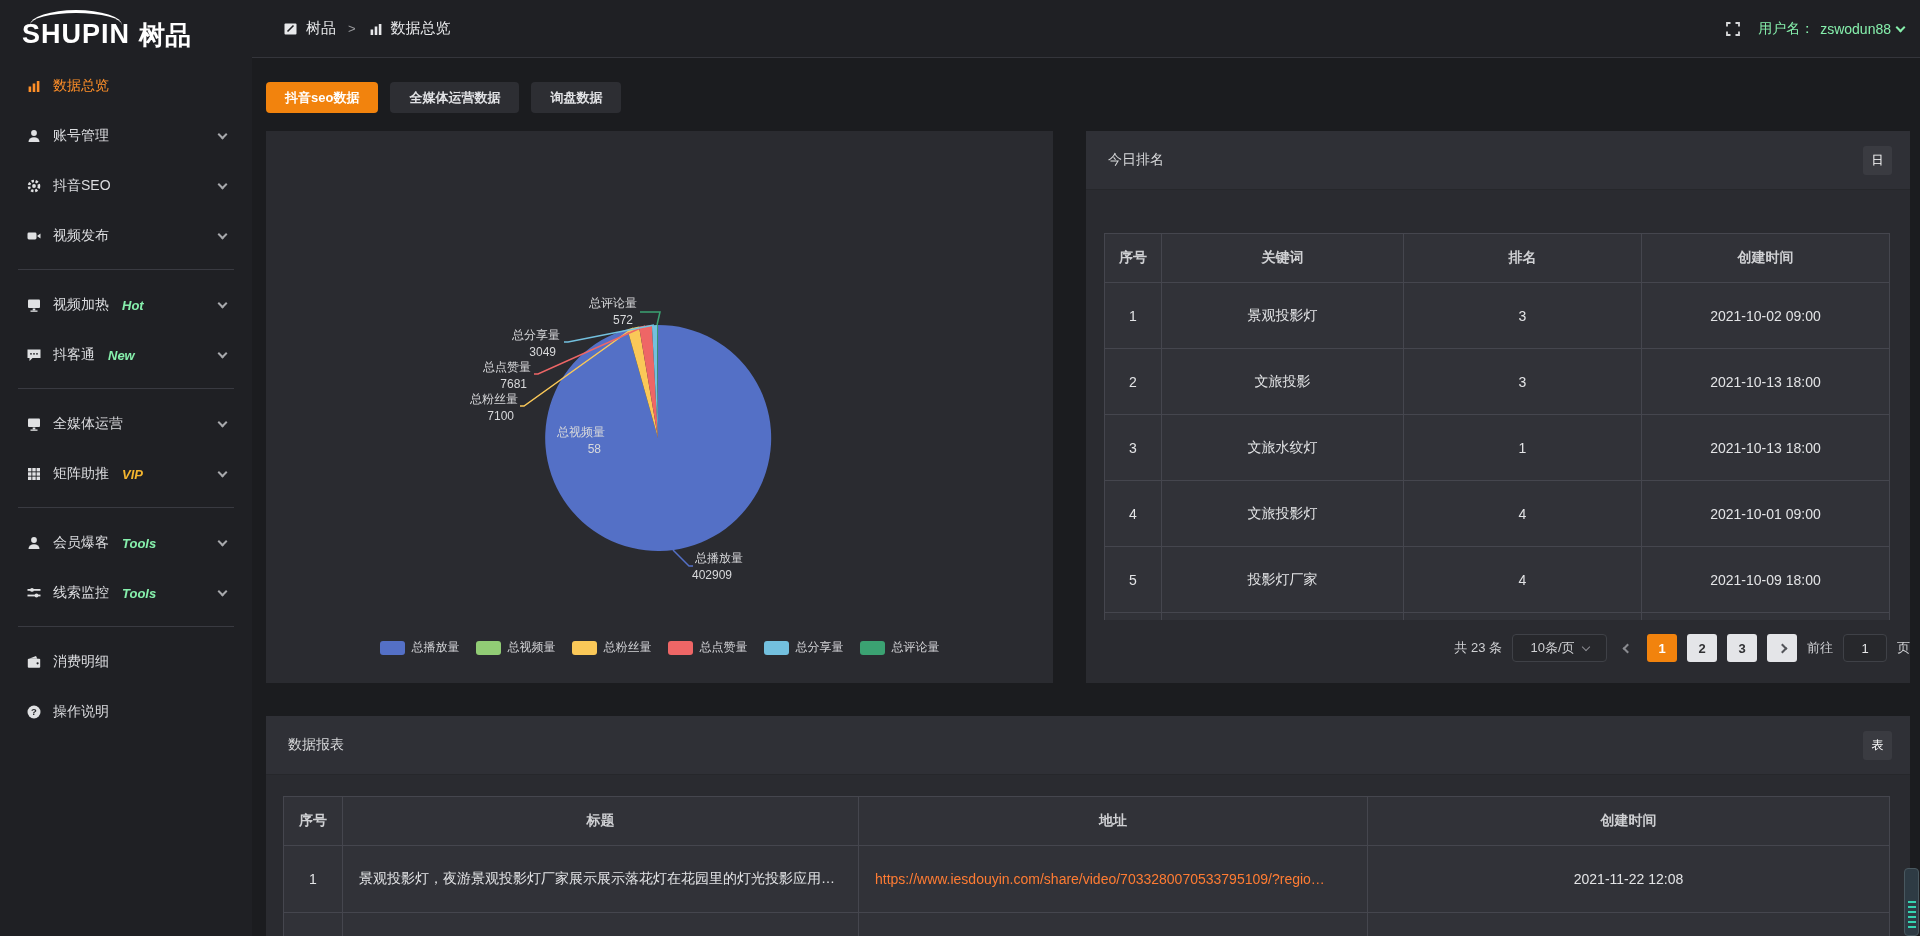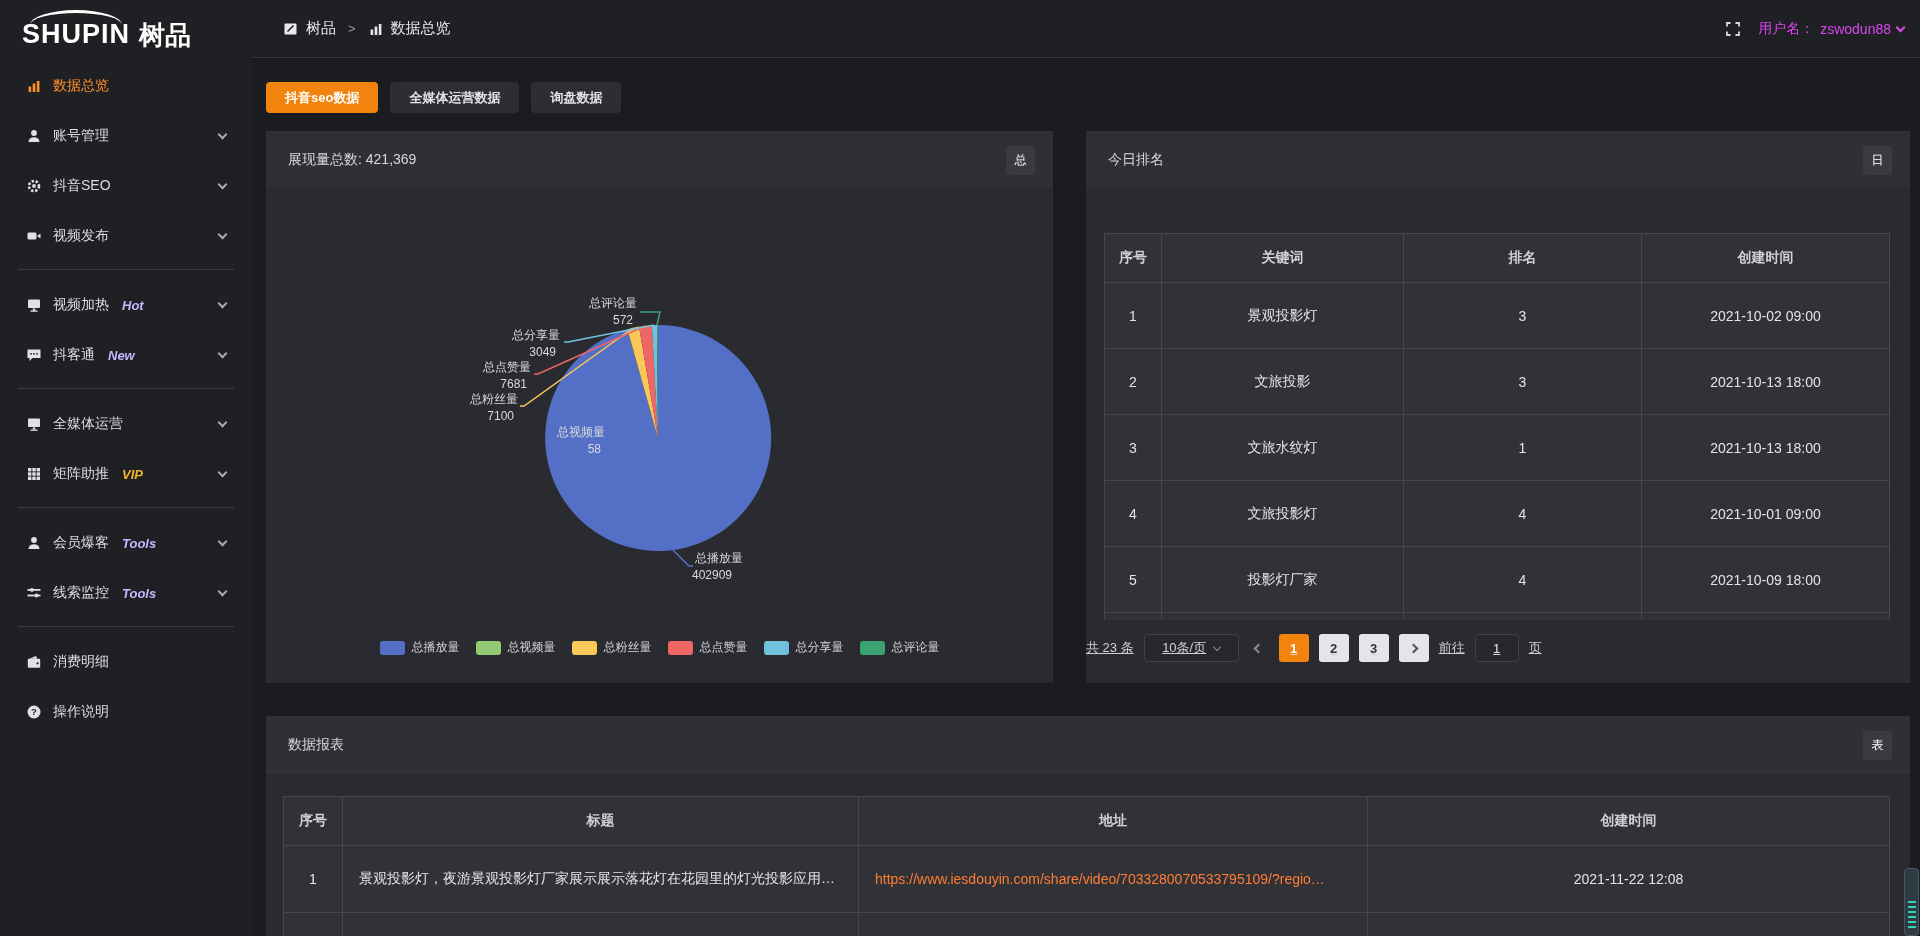--- a/index.html
+++ b/index.html
@@ -13,37 +13,37 @@
   .topbar-divider{position:absolute;left:252px;top:57px;right:0;height:1px;background:#34353b;z-index:6;}
   .logo-wrap{width:252px;padding-left:22px;display:flex;align-items:flex-end;}
   .logo-en{position:relative;color:#fff;font-weight:800;font-size:27px;letter-spacing:1px;padding-top:11px;line-height:1;}
   .logo-en::before{content:'';position:absolute;top:0;left:8px;right:8px;height:12px;
     border-top:3px solid #fff;border-radius:50% 50% 0 0 / 100% 100% 0 0;}
   .logo-cn{color:#fff;font-weight:800;font-size:26px;margin-left:9px;line-height:1;}
   .breadcrumb{display:flex;align-items:center;margin-left:31px;color:#e8e9eb;font-size:15px;}
   .breadcrumb .bc-item{display:flex;align-items:center;gap:7px;cursor:pointer;}
   .bc-sep{color:#9a9b9e;margin:0 12px;font-size:13px;}
   .icon16{width:16px;height:16px;display:inline-block;flex:0 0 auto;}
-  .topbar-right{margin-left:auto;display:flex;align-items:center;gap:17px;padding-right:16px;color:#d946ef;font-size:14px;}
+  .topbar-right{margin-left:auto;display:flex;align-items:center;gap:17px;padding-right:16px;color:#86efac;font-size:14px;}
   .user-chip{display:flex;align-items:center;gap:6px;cursor:pointer;}
   .chev{display:inline-block;width:7px;height:7px;border-left:2px solid currentColor;border-bottom:2px solid currentColor;}
   .chev.down{transform:rotate(-45deg);margin-top:-3px;}
   .chev.left{transform:rotate(45deg);}
   .chev.right{transform:rotate(225deg);}
 
   
   .sidebar{position:absolute;left:0;top:57px;width:252px;height:879px;background:#1f2024;z-index:5;}
   .menu{list-style:none;margin:0;padding:4px 0 0 0;}
   .menu li{height:50px;display:flex;align-items:center;padding:0 26px;color:#dcdde0;font-size:14px;cursor:pointer;}
   .menu li .icon16{margin-right:11px;color:#e0e1e3;}
   .menu li.active{color:#ff8f28;}
   .menu li.active .icon16{color:#ff8f28;}
   .menu .chev{margin-left:auto;color:#a7a8ac;}
   .badge{font-size:13px;font-weight:700;font-style:italic;margin-left:13px;}
-  .badge.red{color:#c4b5fd;} .badge.gold{color:#f3b52f;}
+  .badge.red{color:#86efac;} .badge.gold{color:#f3b52f;}
   .menu-sep{height:1px;background:#393a41;margin:8px 18px 10px 18px;}
 
   
   .content{position:absolute;left:252px;top:58px;right:0;bottom:0;background:#1b1c1f;}
   .tabs{position:absolute;left:14px;top:24px;display:flex;gap:12px;}
   .tab{height:31px;padding:0 19px;border-radius:4px;background:#2d2e33;color:#e2e3e6;
     font-size:13px;font-weight:700;display:flex;align-items:center;cursor:pointer;}
   .tab.active{background:#f2830d;color:#fff;}
 
   .panel{position:absolute;background:#2a2b30;}
@@ -64,21 +64,21 @@
   .lg-item i{display:inline-block;width:25px;height:14px;border-radius:3px;}
   .lg-item em{font-style:normal;color:#d4d5d8;font-size:12px;margin-left:7px;}
 
   table.dk{border-collapse:collapse;table-layout:fixed;width:100%;}
   table.dk th,table.dk td{border:1px solid #45464e;background:#313238;color:#e3e4e6;
     font-size:14px;text-align:center;font-weight:400;overflow:hidden;white-space:nowrap;text-overflow:ellipsis;}
   table.dk th{color:#cfd0d3;font-weight:700;height:49px;}
   .rank-wrap{position:absolute;left:18px;top:102px;width:786px;height:387px;overflow:hidden;}
   .rank-wrap td{height:66px;}
   .pager{position:absolute;left:0;top:503px;width:100%;display:flex;align-items:center;
-    justify-content:flex-start;gap:10px;color:#cfd0d3;font-size:13px;text-decoration:underline;}
+    justify-content:flex-end;gap:10px;color:#cfd0d3;font-size:13px;}
   .pg-select{width:95px;height:28px;background:#27282c;border:1px solid #3f4147;border-radius:4px;
     display:flex;align-items:center;justify-content:center;gap:8px;cursor:pointer;color:#cfd0d3;}
   .pg-select .chev{width:6px;height:6px;border-width:1.5px;color:#8c8d92;}
   .pg-prev{width:20px;display:flex;justify-content:center;color:#8a8b90;cursor:pointer;}
   .pg-num{width:30px;height:28px;border:none;border-radius:3px;background:#e4e5e8;color:#303133;
     font-size:13px;font-weight:700;cursor:pointer;}
   .pg-num.active{background:#f2830d;color:#fff;}
   .pg-next{width:30px;height:28px;border-radius:3px;background:#e4e5e8;color:#53555a;
     display:flex;align-items:center;justify-content:center;cursor:pointer;}
   .pg-goto{width:44px;height:28px;background:#27282c;border:1px solid #3f4147;border-radius:4px;
@@ -258,24 +258,20 @@
 
 <div class="content">
 
   <div class="tabs">
     <div class="tab active">抖音seo数据</div>
     <div class="tab">全媒体运营数据</div>
     <div class="tab">询盘数据</div>
   </div>
 
   <div class="panel" id="panel-overview">
-    <div class="panel-head">
-      <span>展现量总数: 421,369</span>
-      <span class="corner-btn">总</span>
-    </div>
     <svg id="pie-svg" width="787" height="440">
         <path d="M392,248 L392.0,135.0 A113,113 0 1 1 361.3,139.3 Z" fill="#5470c6"></path>
         <path d="M392,248 L361.3,139.3 A113,113 0 0 1 361.4,139.2 Z" fill="#91cc75"></path>
         <path d="M392,248 L361.4,139.2 A113,113 0 0 1 373.0,136.6 Z" fill="#fac858"></path>
         <path d="M392,248 L373.0,136.6 A113,113 0 0 1 385.9,135.2 Z" fill="#ee6666"></path>
         <path d="M392,248 L385.9,135.2 A113,113 0 0 1 391.0,135.0 Z" fill="#73c0de"></path>
         <path d="M392,248 L391.0,135.0 A113,113 0 0 1 392.0,135.0 Z" fill="#3ba272"></path>
         <polyline points="407,360 423,376 427,376" fill="none" stroke="#5470c6" stroke-width="1.5"></polyline>
         <text x="429" y="372" fill="#d8d9db" font-size="12" text-anchor="start">总播放量</text>
         <text x="426" y="389" fill="#d8d9db" font-size="12" text-anchor="start">402909</text>

